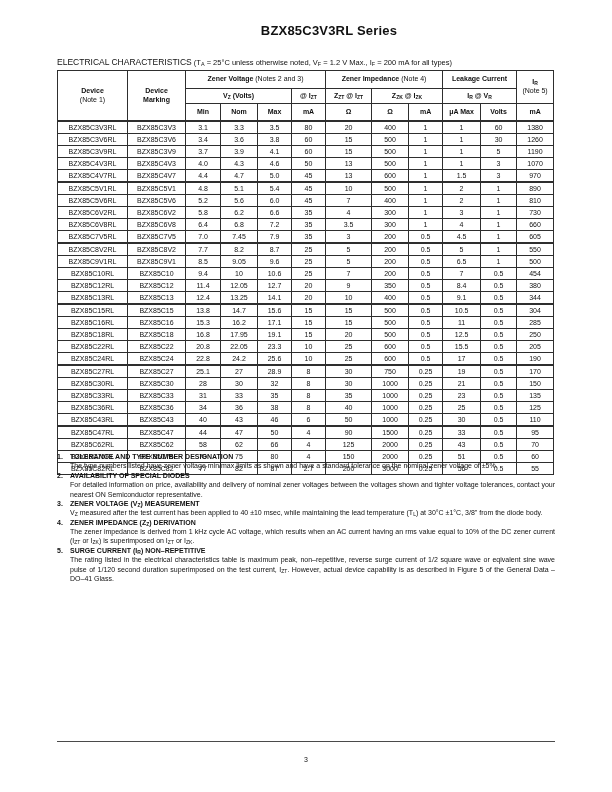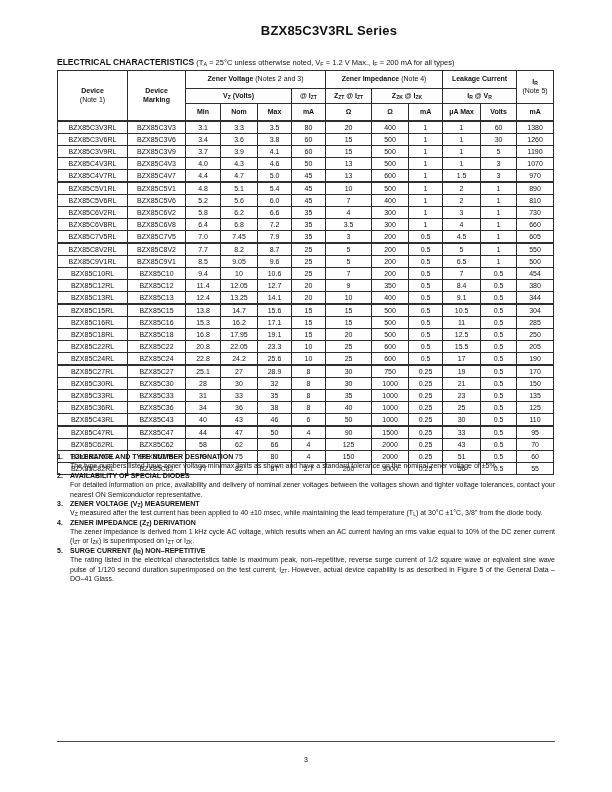--- a/index.html
+++ b/index.html
@@ -15,21 +15,21 @@
   .title {
     position:absolute; top:23px; left:0; right:0;
     text-align:center; font-weight:bold; font-size:13px;
     letter-spacing:0.2px;
     margin-left:46px;
   }
   .section-heading {
     position:absolute; top:57px; left:57px; width:500px;
     font-size:7.5px; white-space:nowrap;
   }
-  .sh-main { font-weight:bold; font-size:8.5px; }
+  .sh-main { font-weight:normal; font-size:8.5px; }
   .sh-cond { font-size:7.5px; }
   sub { font-size:0.72em; vertical-align:-0.22em; line-height:0; }
   .nb { font-weight:normal; }
 
   table.ec {
     position:absolute; top:70px; left:57px;
     width:497px; border-collapse:collapse; table-layout:fixed;
     font-size:7px;
   }
   table.ec th, table.ec td {

